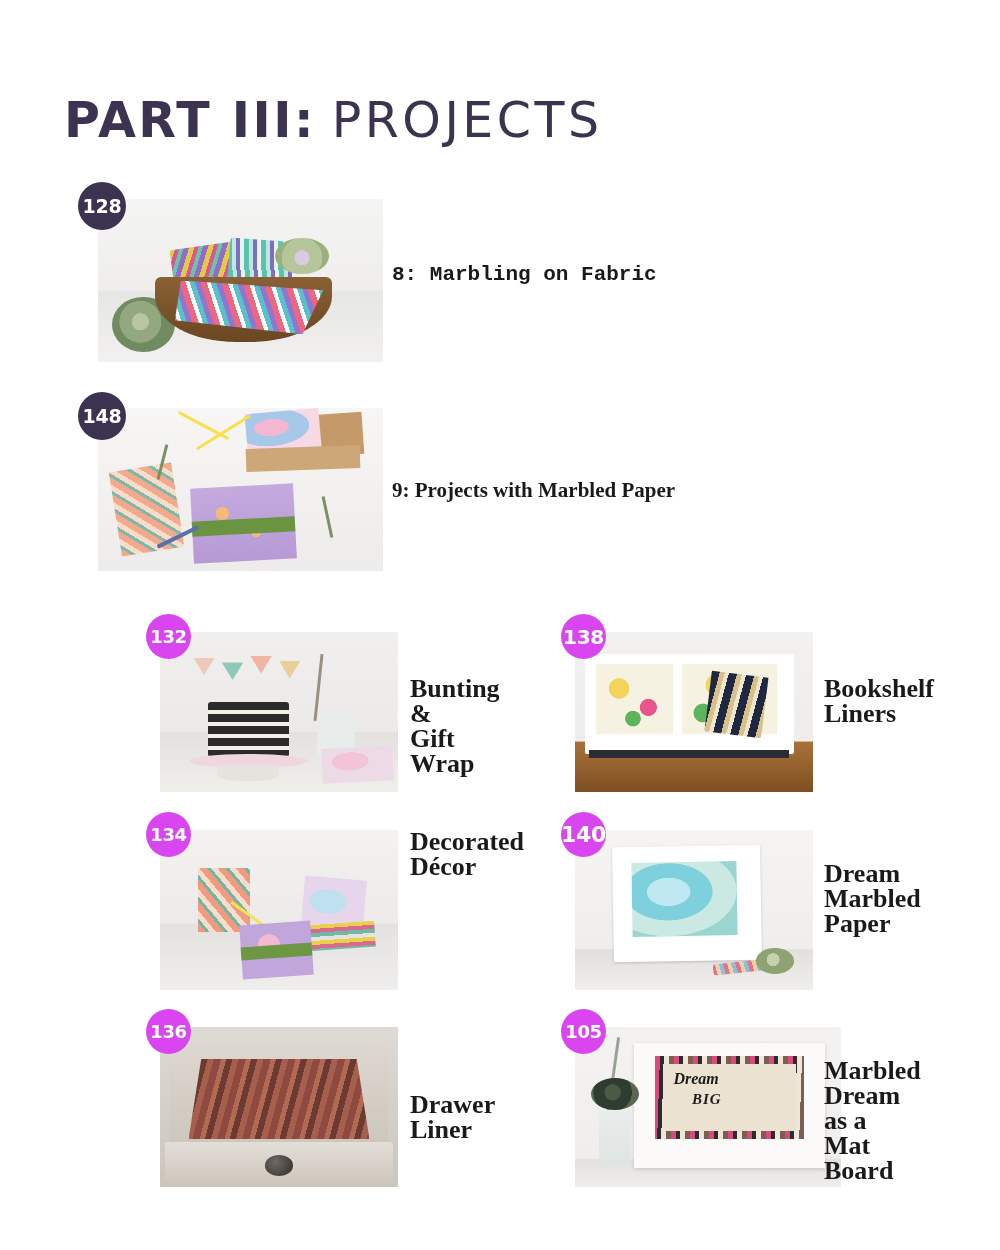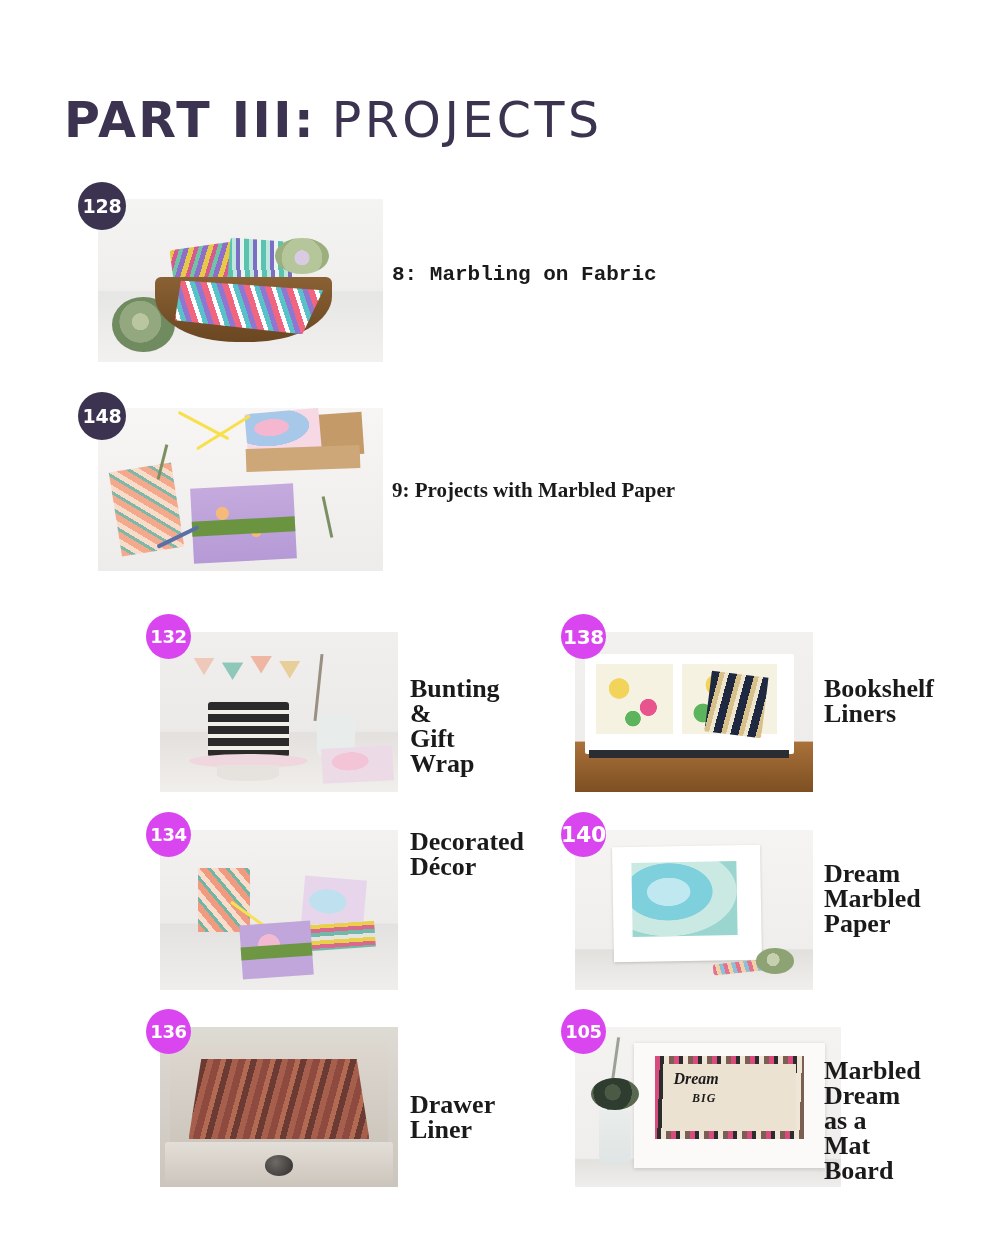--- a/index.html
+++ b/index.html
@@ -191,21 +191,21 @@
   
   .s142 { background: linear-gradient(#f4f3f1 0%,#efeeec 82%,#e3e1de 83%,#f0eeec 100%); }
   .s142 .mat   { left:22%; top:10%; width:72%; height:78%; background:#fbfaf8;
     box-shadow: 0 1px 4px rgba(0,0,0,.15); }
   .s142 .marb  { left:30%; top:18%; width:56%; height:52%;
     background: repeating-linear-gradient(92deg,#d94b7c 0 5px,#2c2c2c 5px 9px,#f0e6d8 9px 14px,#7a5f52 14px 19px); }
   .s142 .inner { left:33%; top:23%; width:50%; height:42%; background:#ece2d2; }
   .s142 .word  { position:absolute; color:#1c1c1c; font-family:"Liberation Serif",serif;
     font-weight:700; font-style:italic; }
   .s142 .w1 { left:37%; top:27%; font-size:16px; }
-  .s142 .w2 { left:44%; top:40%; font-size:12px; letter-spacing:1px;font-family:Liberation Serif, serif; }
+  .s142 .w2 { left:44%; top:40%; font-size:15px; letter-spacing:1px;font-family:Liberation Serif, serif; }
   .s142 .vase2 { left:9%; top:52%; width:12%; height:34%;
     background: linear-gradient(#e9edec,#dfe5e4); border-radius:2px 2px 8px 8px; }
   .s142 .rose  { left:6%; top:32%; width:18%; height:20%; border-radius:50%;
     background: radial-gradient(circle at 45% 45%,#4a5a45 0 25%,#2f3d30 26% 60%,#58694f 61% 100%); }
   .s142 .stems { left:14%; top:6%; width:3px; height:46%; background:#9aa393; transform:rotate(8deg); }
 </style>
 </head>
 <body>
 
 <div class="page-title">

